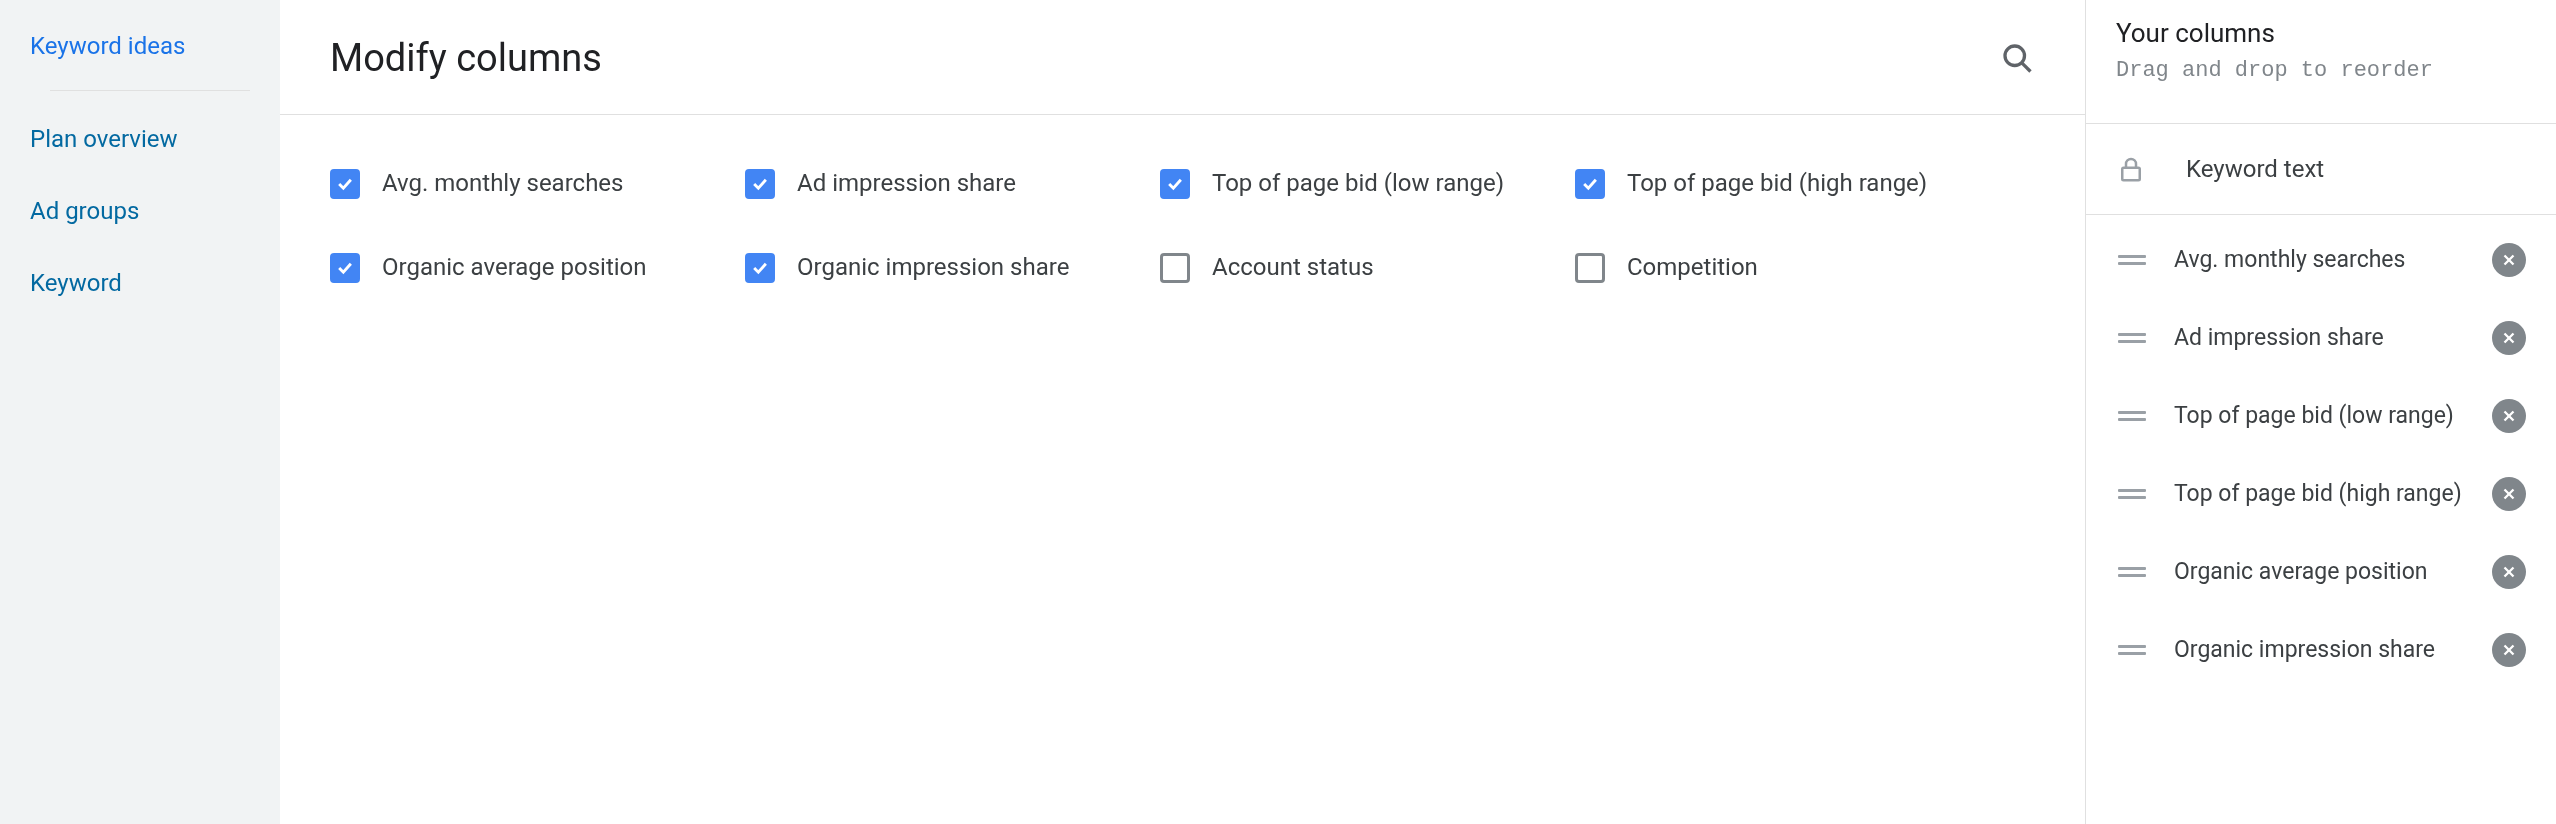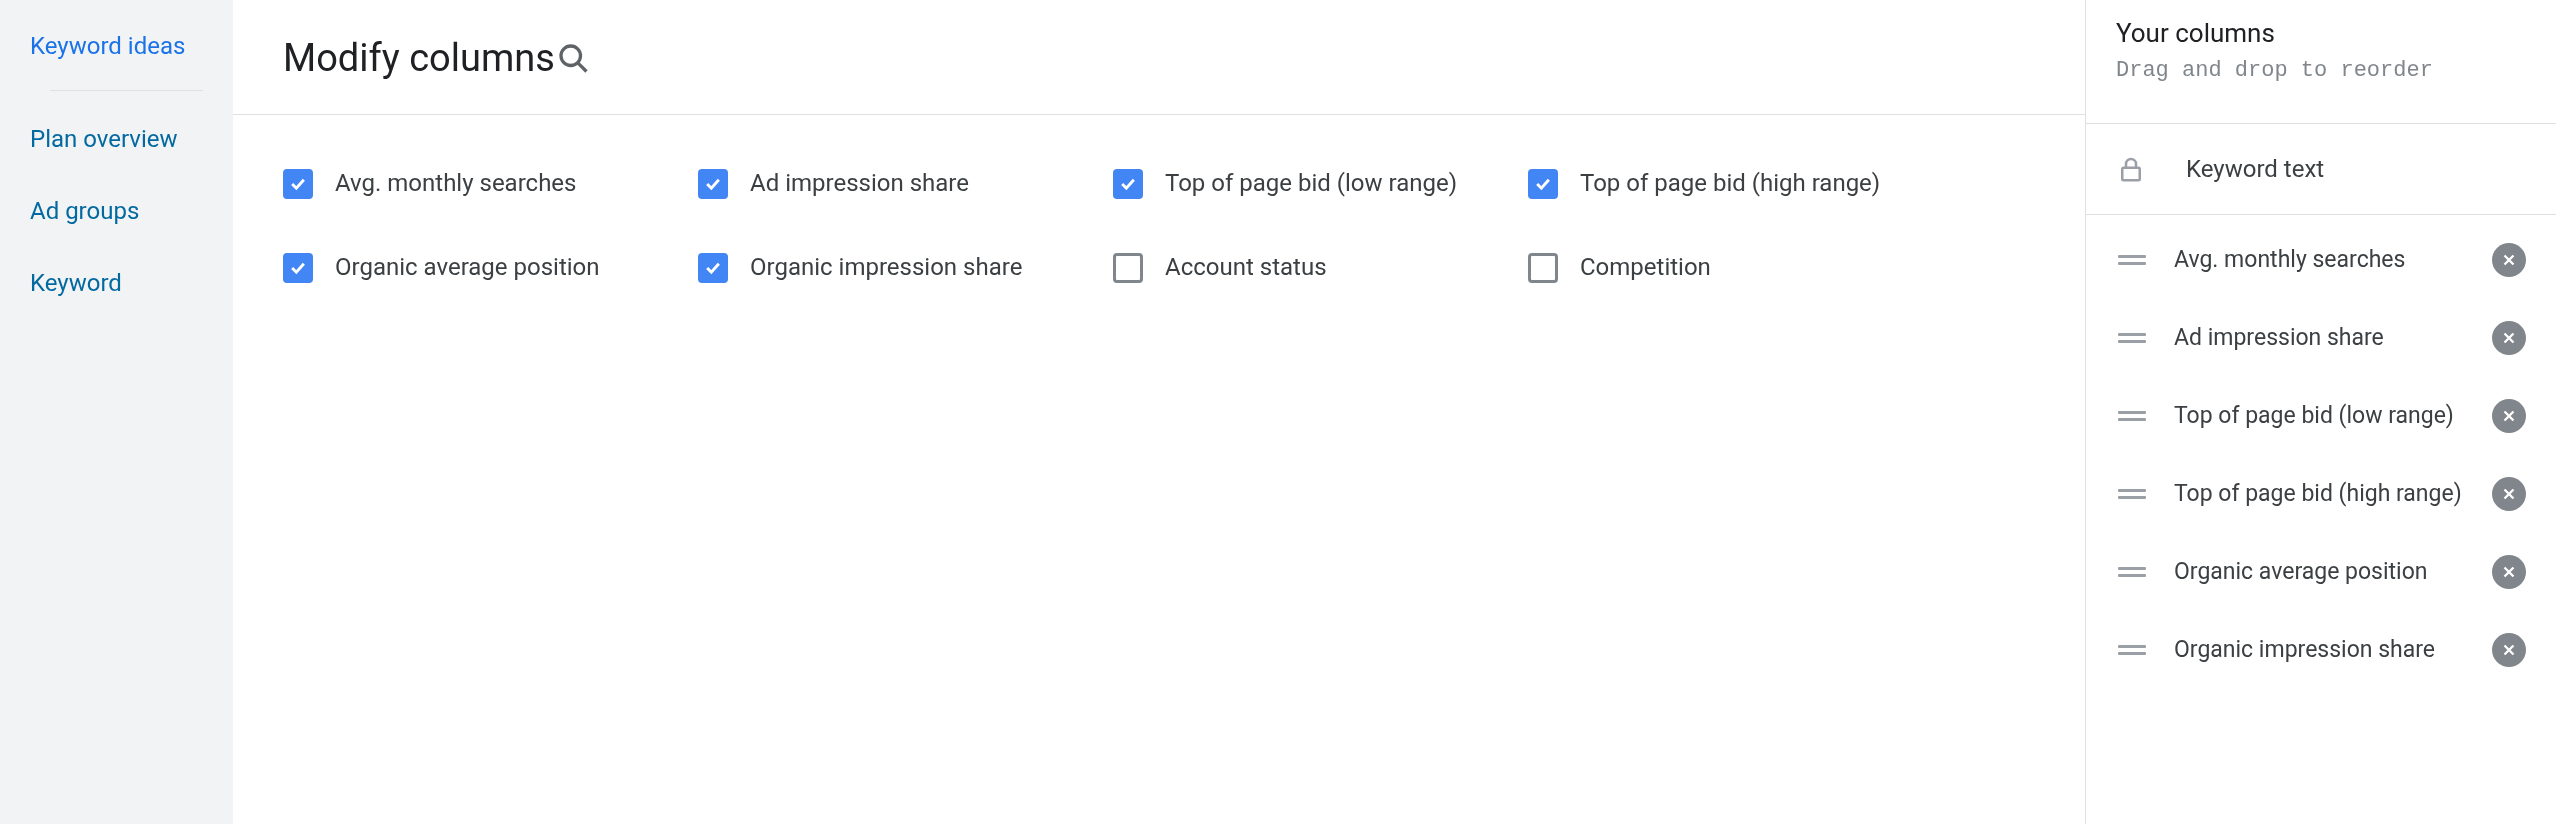--- a/index.html
+++ b/index.html
@@ -16,21 +16,21 @@
     height: 824px;
     transform-origin: top left;
   }
   .layout {
     display: flex;
     height: 100%;
   }
 
   
   .sidebar {
-    width: 233px;
+    width: 280px;
     background: #f1f3f4;
     flex-shrink: 0;
     padding-top: 10px;
   }
   .sidebar-item {
     padding: 22px 30px;
     font-size: 24px;
     color: #0369a1;
     cursor: pointer;
   }
@@ -46,21 +46,21 @@
   
   .main {
     flex: 1;
     display: flex;
     flex-direction: column;
     border-right: 1px solid #e0e0e0;
   }
   .main-header {
     display: flex;
     align-items: center;
-    justify-content: flex-start;
+    justify-content: space-between;
     padding: 36px 50px 34px 50px;
     border-bottom: 1px solid #e0e0e0;
   }
   .main-title {
     font-size: 38px;
     font-weight: 400;
     color: #202124;
   }
   .search-icon {
     width: 36px;

